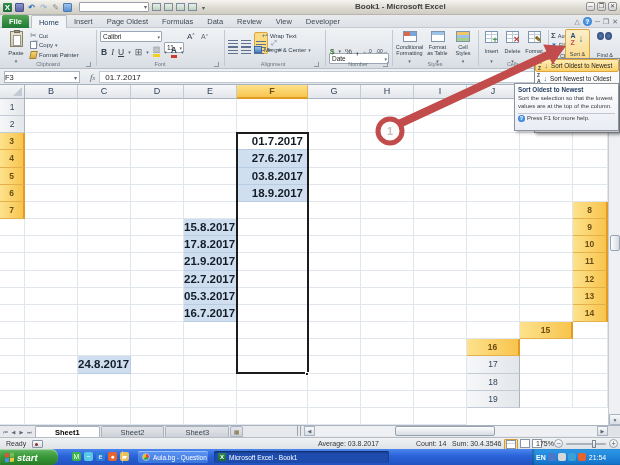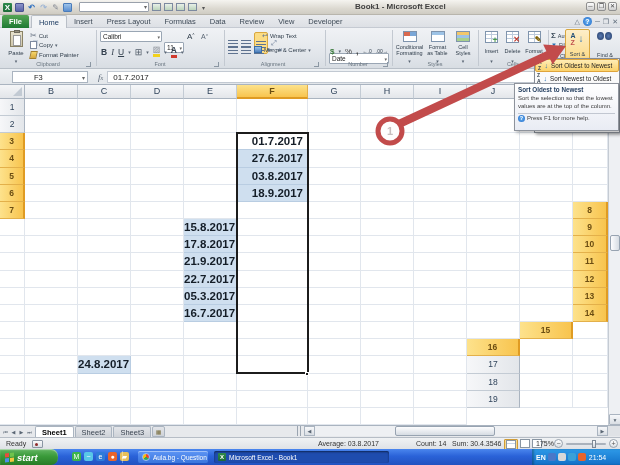--- a/index.html
+++ b/index.html
@@ -70,22 +70,22 @@
   .az-ico .z { position:absolute; left:1px; top:7px; font-size:7px; font-weight:bold; color:#c0504d; line-height:7px;}
   .az-ico .ar { position:absolute; left:9px; top:1px; font-size:10px; color:#2e74b5; line-height:12px; }
   .binoc { width:16px; height:10px; position:relative; }
   .binoc:before,.binoc:after { content:""; position:absolute; top:1px; width:7px; height:8px; border-radius:50%;
     background:radial-gradient(#5a7ab0,#1f3864); }
   .binoc:before{left:0;} .binoc:after{right:1px;}
 
   
   #formulabar { position:absolute; left:0; top:69px; width:620px; height:16px;
     background:linear-gradient(#eef1f4,#e2e6ea); border-bottom:1px solid #aab4c0; display:flex; align-items:center; }
-  #namebox { width:76px; height:12px; background:#fff; border:1px solid #aab4c0; margin-left:12px;
-    font-size:7.5px; padding:1px 2px 0 21px; color:#222; position:relative; }
+  #namebox { width:76px; height:12px; background:#fff; border:1px solid #aab4c0; margin-left:4px;
+    font-size:7.5px; padding:1px 2px 0 0; color:#222; position:relative; }
   #namebox .nb-dd { position:absolute; right:2px; top:2px; font-size:6px; color:#666; }
   .fx { font-family:"Liberation Serif", serif; font-style:italic; font-size:9px; color:#5a6674; margin:0 4px 0 10px; }
   #formula-input { flex:1; height:12px; background:#fff; border:1px solid #c2c9d2; border-right:none;
     font-size:8px; padding:1px 0 0 5px; color:#222; }
 
   
   #sheet { position:absolute; left:0; top:85px; width:608px; height:340px; background:#fff; overflow:hidden; }
   #grid { display:grid; grid-template-columns:25px 53px 53px 53px 53px 71px 53px 53px 53px 53px 53px 35px;
           grid-template-rows:14px repeat(19, 17.16px); }
   .corner { background:linear-gradient(#f4f5f7,#e2e5e9); border-right:1px solid #aab4c0; border-bottom:1px solid #aab4c0; position:relative; }
@@ -110,21 +110,21 @@
   .sbtn { height:11px; background:linear-gradient(#f7f8fa,#d9dee4); border:1px solid #aab4c0; border-radius:1px;
     font-size:5px; color:#5a6674; text-align:center; line-height:10px; }
   #vthumb { position:absolute; left:1px; top:150px; width:10px; height:16px; background:linear-gradient(90deg,#fdfdfe,#d6dce3);
     border:1px solid #97a3b1; border-radius:2px; }
   #vs-down { position:absolute; left:0; bottom:0; width:12px; }
 
   
   #tabbar { position:absolute; left:0; top:425px; width:620px; height:12px; background:#e7e9ec; border-top:1px solid #aab4c0; display:flex; align-items:stretch; }
   .navs { display:flex; gap:1px; padding:1px 2px; }
   .nav { width:7px; font-size:5px; color:#5a6674; text-align:center; line-height:10px; }
-  .stab { padding:0 6px; font-size:7.5px; line-height:11px; color:#3c4653;
+  .stab { padding:0 19px; font-size:7.5px; line-height:11px; color:#3c4653;
     background:linear-gradient(#e3e5e9,#ced2d8); border:1px solid #aab4c0; border-bottom:none; border-radius:2px 2px 0 0; margin-right:1px; }
   .stab.active { background:#fff; color:#000; font-weight:bold; }
   .ins-tab { width:13px; background:linear-gradient(#e3e5e9,#ced2d8); border:1px solid #aab4c0; border-radius:2px 2px 0 0;
     font-size:6px; text-align:center; line-height:10px; color:#7a6f3f; }
   #hscroll { position:absolute; left:304px; top:426px; width:304px; height:10px; background:#eef0f3; display:flex; }
   .hbtn { width:11px; height:10px; background:linear-gradient(#f7f8fa,#d9dee4); border:1px solid #aab4c0; font-size:5px; color:#5a6674; text-align:center; line-height:9px; }
   #hthumb { position:absolute; left:91px; top:0; width:100px; height:10px; background:linear-gradient(#fdfdfe,#d6dce3); border:1px solid #97a3b1; border-radius:2px; }
   #hsplit { position:absolute; left:297px; top:426px; width:5px; height:10px; background:repeating-linear-gradient(90deg,#9aa4b0 0 1px,#e7e9ec 1px 3px); }
   #corner-box { position:absolute; left:608px; top:426px; width:12px; height:10px; background:#dfe2e6; }
 
@@ -220,21 +220,21 @@
       <div class="wb">❐</div>
       <div class="wb">✕</div>
     </div>
   </div>
 
   <div id="tabrow">
     <div id="ribbon-tabs">
         <div class="rtab file">File</div>
         <div class="rtab active">Home</div>
         <div class="rtab">Insert</div>
-        <div class="rtab">Press Layout</div>
+        <div class="rtab">Page Oldest</div>
         <div class="rtab">Formulas</div>
         <div class="rtab">Data</div>
         <div class="rtab">Review</div>
         <div class="rtab">View</div>
         <div class="rtab">Developer</div>
       </div>
     <div class="tabrow-ctls">
       <div class="tc">△</div>
       <div class="help-i">?</div>
       <div class="tc">─</div>

